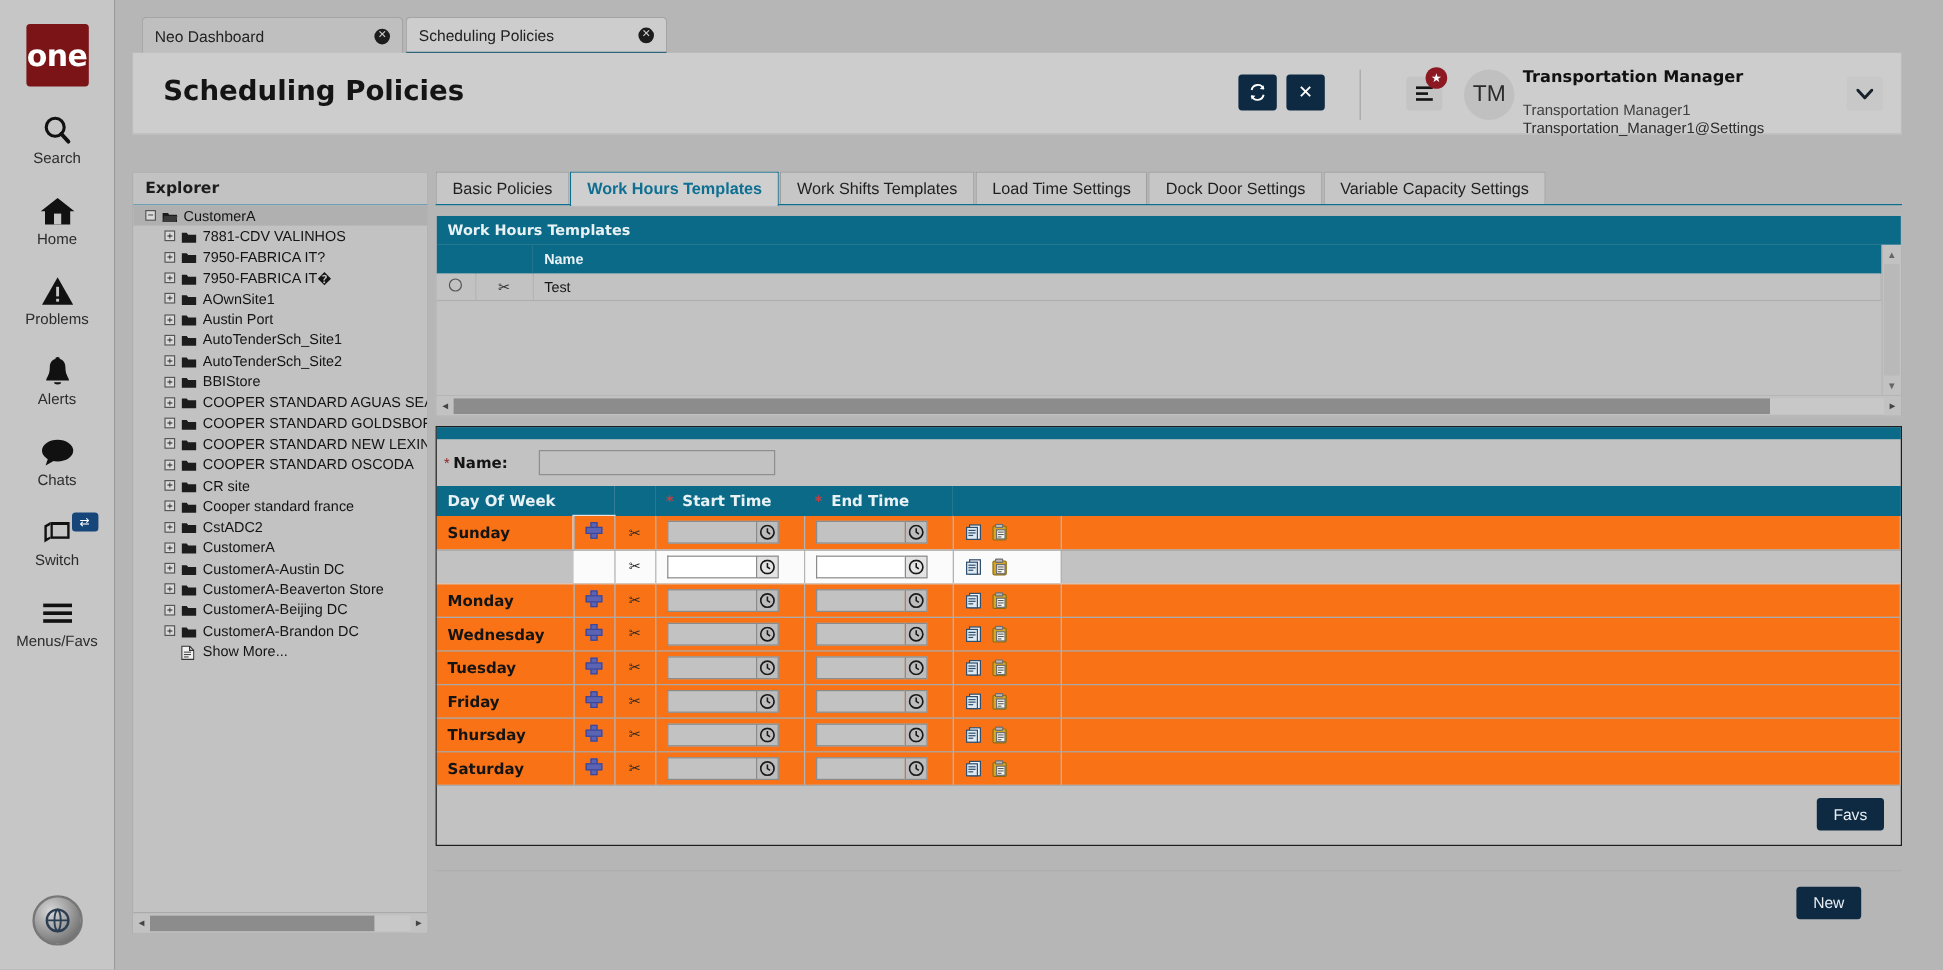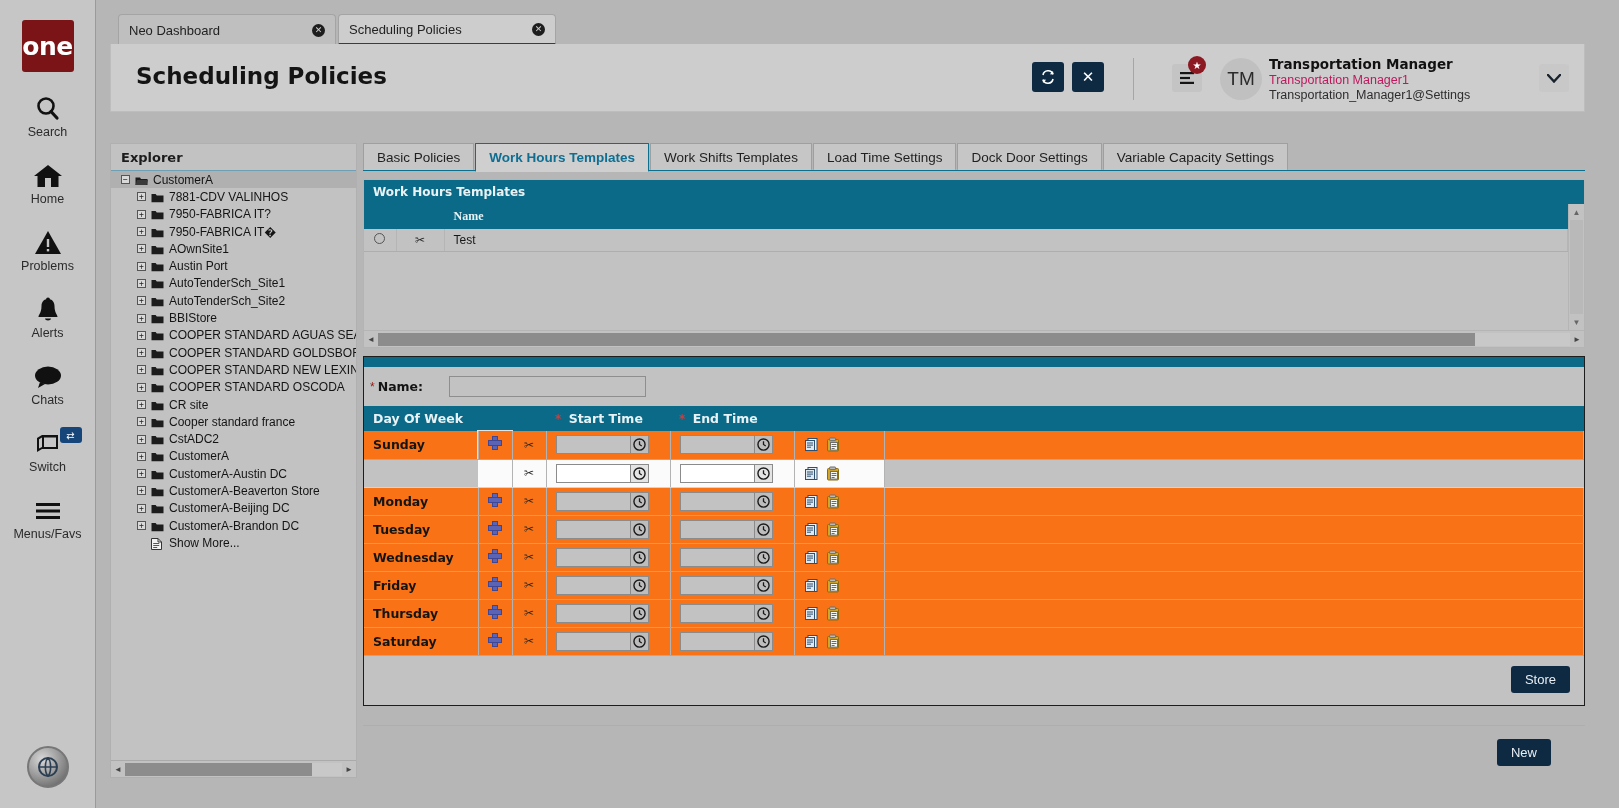--- a/index.html
+++ b/index.html
@@ -96,21 +96,21 @@
     color: #fff; font-size: 10px; display:flex; align-items:center; justify-content:center;
   }
   .avatar {
     position: absolute; right: 322px; top: 14px;
     width: 42px; height: 42px; border-radius: 50%; background: #c0c0c0;
     color: #2b2b2b; font-size: 19px;
     display: flex; align-items: center; justify-content: center;
   }
   .userblock { position: absolute; right: 60px; top: 12px; width: 255px; text-align: left; }
   .u1 { font-size: 13.5px; font-weight: bold; color: #111; font-family:"DejaVu Sans",sans-serif;}
-  .u2 { font-size: 12.5px; color: #be185d; margin-top: 1px; }
+  .u2 { font-size: 12.5px; color: #404040; margin-top: 13px; }
   .u3 { font-size: 12.5px; color: #2d2d2d; margin-top: 1px; }
   .caret {
     position: absolute; right: 15px; top: 20px; width: 30px; height: 28px;
     background: #c8c8c8; border-radius: 3px; cursor: pointer;
     display: flex; align-items: center; justify-content: center; font-size: 14px;
   }
 
   
   .explorer {
     position: absolute; left: 110px; top: 143px; width: 247px; height: 635px;
@@ -166,21 +166,21 @@
   .grid-caption {
     background: #0b6a88; color: #e8f2f5; font-size: 12px; font-weight: bold;
     padding: 5px 9px; font-family: "DejaVu Sans", sans-serif;
   }
   .grid-body { display: flex; }
   .grid-main { flex: 1; }
   table.g { width: 100%; border-collapse: collapse; table-layout: fixed; }
   table.g thead th {
     background: #0b6a88; color: #e8f2f5; font-size: 12px; font-weight: bold;
     text-align: left; padding: 5px 9px; border-right: 1px solid #0b6a88;
-    font-family: Liberation Serif, serif;
+    font-family: Liberation Sans, sans-serif;
   }
   table.g tbody td {
     background: #c2c2c2; font-size: 12px; padding: 4px 9px;
     border-bottom: 1px solid #aeaeae; border-right: 1px solid #b5b5b5; color: #171717;
   }
   .radio {
     width: 11px; height: 11px; border-radius: 50%; border: 1px solid #555; background: #c2c2c2;
     display: inline-block; cursor: pointer;
   }
   .xicon { font-size: 12px; color: #2a2a2a; cursor: pointer; font-family: "DejaVu Sans", sans-serif; }
@@ -781,21 +781,21 @@
                     <rect x="1.5" y="2.5" width="11" height="11.5" rx="1" fill="#d4a628" stroke="#8c6b10"></rect>
                     <rect x="3.6" y="1" width="6" height="2.6" rx="0.6" fill="#b9b9b9" stroke="#6e6e6e"></rect>
                     <rect x="4.5" y="5.5" width="7" height="7.6" fill="#f4f7f2" stroke="#6e6e6e"></rect>
                     <rect x="5.6" y="7" width="4.8" height="0.9" fill="#5b5b5b"></rect>
                     <rect x="5.6" y="9" width="4.8" height="0.9" fill="#5b5b5b"></rect>
                     <rect x="5.6" y="11" width="3" height="0.9" fill="#5b5b5b"></rect>
                   </svg></span></td>
               <td class="rest"></td>
             </tr>
             <tr>
-              <td class="daycell">Tuesday</td>
+              <td class="daycell">Wednesday</td>
               <td class="plus"><span class="plus-btn"></span></td>
               <td class="xcol"><span class="xicon">✂</span></td>
               <td class="timecol"><span class="time-field">
                   <input class="time-input" type="text" value="" style="">
                   <span class="time-btn">
                     <svg width="13" height="13" viewBox="0 0 14 14">
                       <circle cx="7" cy="7" r="6" fill="none" stroke="#1a1a1a" stroke-width="1.5"></circle>
                       <path d="M7 3.4 V7 L9.4 8.6" fill="none" stroke="#1a1a1a" stroke-width="1.4"></path>
                     </svg>
                   </span>
@@ -819,21 +819,21 @@
                     <rect x="1.5" y="2.5" width="11" height="11.5" rx="1" fill="#d4a628" stroke="#8c6b10"></rect>
                     <rect x="3.6" y="1" width="6" height="2.6" rx="0.6" fill="#b9b9b9" stroke="#6e6e6e"></rect>
                     <rect x="4.5" y="5.5" width="7" height="7.6" fill="#f4f7f2" stroke="#6e6e6e"></rect>
                     <rect x="5.6" y="7" width="4.8" height="0.9" fill="#5b5b5b"></rect>
                     <rect x="5.6" y="9" width="4.8" height="0.9" fill="#5b5b5b"></rect>
                     <rect x="5.6" y="11" width="3" height="0.9" fill="#5b5b5b"></rect>
                   </svg></span></td>
               <td class="rest"></td>
             </tr>
             <tr>
-              <td class="daycell">Wednesday</td>
+              <td class="daycell">Tuesday</td>
               <td class="plus"><span class="plus-btn"></span></td>
               <td class="xcol"><span class="xicon">✂</span></td>
               <td class="timecol"><span class="time-field">
                   <input class="time-input" type="text" value="" style="">
                   <span class="time-btn">
                     <svg width="13" height="13" viewBox="0 0 14 14">
                       <circle cx="7" cy="7" r="6" fill="none" stroke="#1a1a1a" stroke-width="1.5"></circle>
                       <path d="M7 3.4 V7 L9.4 8.6" fill="none" stroke="#1a1a1a" stroke-width="1.4"></path>
                     </svg>
                   </span>
@@ -974,21 +974,21 @@
                     <rect x="5.6" y="7" width="4.8" height="0.9" fill="#5b5b5b"></rect>
                     <rect x="5.6" y="9" width="4.8" height="0.9" fill="#5b5b5b"></rect>
                     <rect x="5.6" y="11" width="3" height="0.9" fill="#5b5b5b"></rect>
                   </svg></span></td>
               <td class="rest"></td>
             </tr>
           </tbody>
       </table>
 
       <div class="form-footer">
-        <button class="btn-dark">Store</button>
+        <button class="btn-dark">Favs</button>
       </div>
     </div>
 
     <div class="footer-rule"></div>
     <div class="page-footer">
       <button class="btn-dark">New</button>
     </div>
   </div>
 </div>
 

